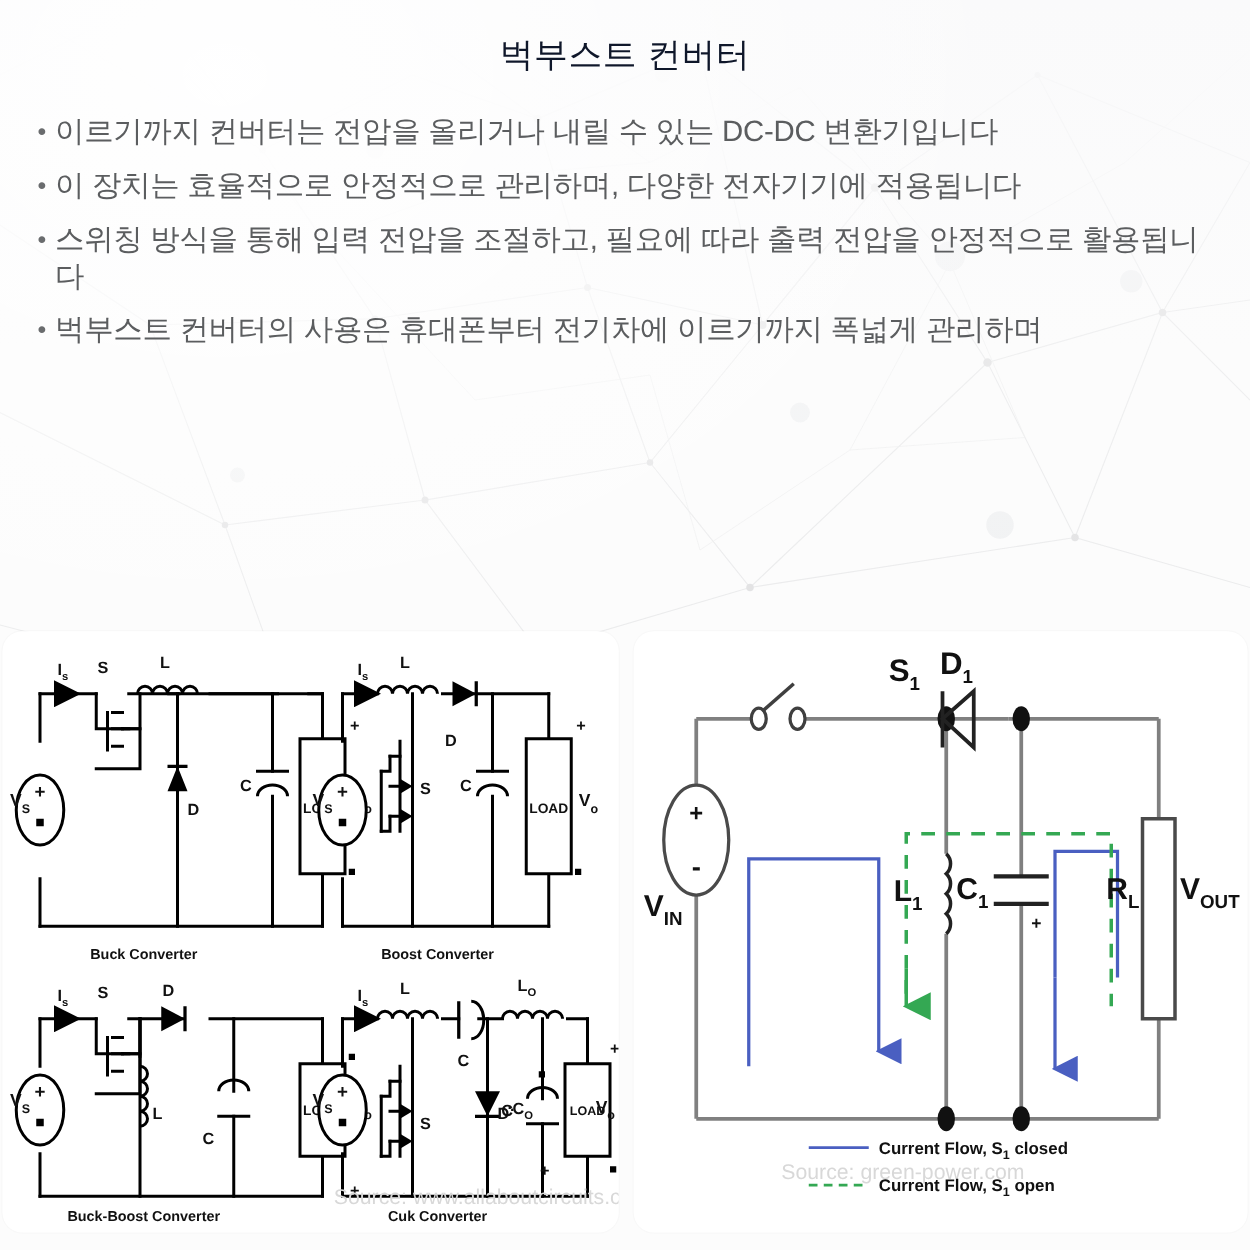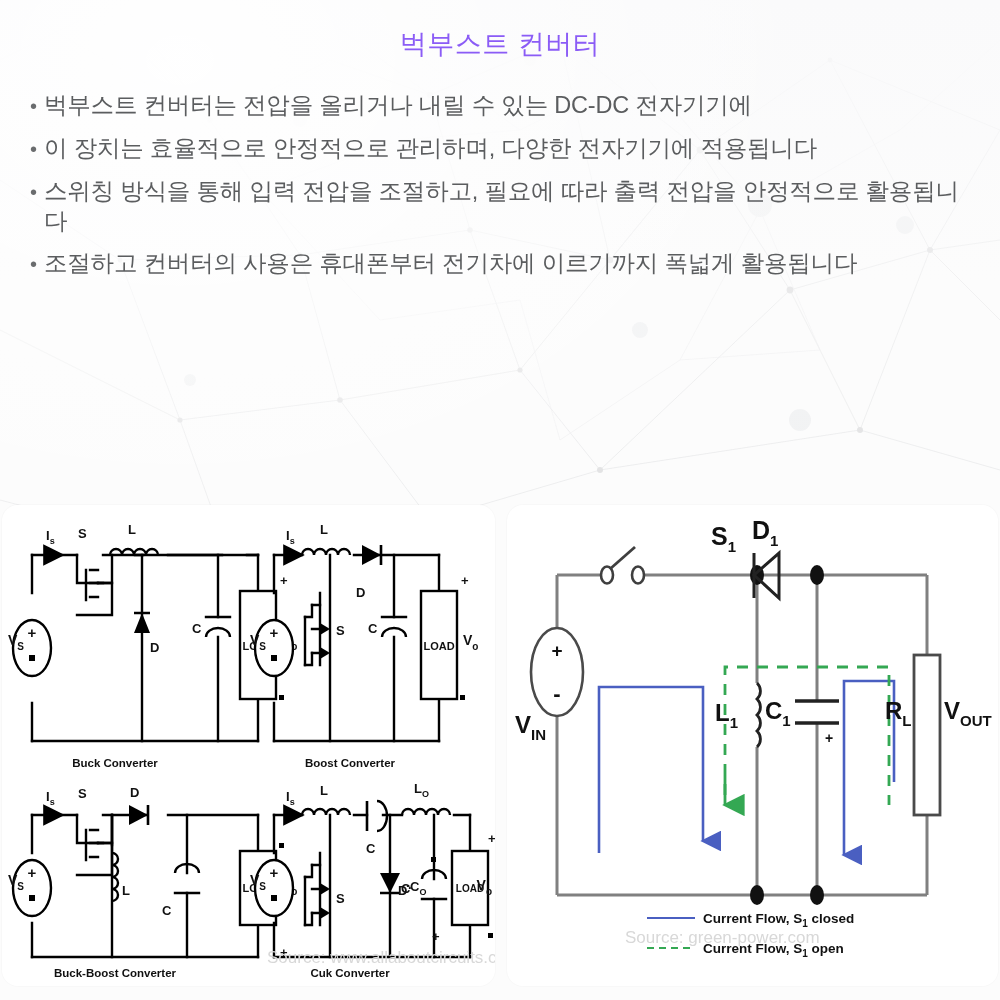--- a/index.html
+++ b/index.html
@@ -20,21 +20,21 @@
     position:absolute;inset:0;
     background:
       radial-gradient(115% 85% at 18% 6%, rgba(255,255,255,.92) 0%, rgba(255,255,255,0) 58%),
       linear-gradient(180deg, rgba(250,250,251,1) 0%, rgba(252,252,252,.25) 28%, rgba(255,255,255,0) 48%);
     pointer-events:none;
   }
 
   
   #title{
     position:absolute;left:0;top:26px;width:1000px;text-align:center;
-    font-size:27px;color:#8b5cf6;letter-spacing:.5px;font-weight:400;
+    font-size:27px;color:#0f172a;letter-spacing:.5px;font-weight:400;
     white-space:nowrap;
   }
 
   
   #bullets{
     position:absolute;left:30px;top:90px;width:950px;
   }
   .bullet{
     display:flex;align-items:flex-start;
     color:#5b5d5f;font-size:23.5px;line-height:30px;
@@ -140,33 +140,33 @@
       <circle cx="190" cy="380" r="6"></circle>
     </g>
   </svg>
   <div id="vignette"></div>
 
   <div id="title">벅부스트 컨버터</div>
 
   <div id="bullets">
     <div class="bullet">
       <span class="dot">•</span>
-      <span class="txt">벅부스트 컨버터는 전압을 올리거나 내릴 수 있는 DC-DC 전자기기에</span>
+      <span class="txt">이르기까지 컨버터는 전압을 올리거나 내릴 수 있는 DC-DC 변환기입니다</span>
     </div>
     <div class="bullet">
       <span class="dot">•</span>
       <span class="txt">이 장치는 효율적으로 안정적으로 관리하며, 다양한 전자기기에 적용됩니다</span>
     </div>
     <div class="bullet">
       <span class="dot">•</span>
       <span class="txt">스위칭 방식을 통해 입력 전압을 조절하고, 필요에 따라 출력 전압을 안정적으로 활용됩니다</span>
     </div>
     <div class="bullet">
       <span class="dot">•</span>
-      <span class="txt">조절하고 컨버터의 사용은 휴대폰부터 전기차에 이르기까지 폭넓게 활용됩니다</span>
+      <span class="txt">벅부스트 컨버터의 사용은 휴대폰부터 전기차에 이르기까지 폭넓게 관리하며</span>
     </div>
   </div>
 
   <div class="card" id="card-left">
     <div class="svgwrap">
     <svg viewBox="0 0 493 481" width="493" height="481">
       <defs>
         <g id="coil">
           <path d="M0 0 a6 6 0 0 1 12 0 a6 6 0 0 1 12 0 a6 6 0 0 1 12 0 a6 6 0 0 1 12 0" fill="none" stroke="#000" stroke-width="2.4"></path>
         </g>

